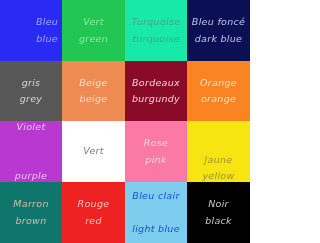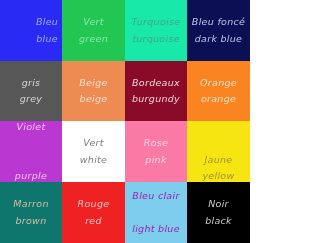--- a/index.html
+++ b/index.html
@@ -73,39 +73,38 @@
     <div class="swatch" style="background-color: rgb(250, 132, 33); color: rgb(253, 227, 198);">
       <div class="name-fr">Orange</div>
       <div class="name-en">orange</div>
     </div>
     <div class="swatch" style="background-color: rgb(184, 56, 209); color: rgb(237, 196, 243); justify-content: space-between;">
       <div class="name-fr">Violet</div>
       <div class="name-en">purple</div>
     </div>
     <div class="swatch" style="background-color: rgb(255, 255, 255); color: rgb(126, 126, 126);">
       <div class="name-fr">Vert</div>
-      <div class="name-en">white</div>
     </div>
     <div class="swatch" style="background-color: rgb(250, 122, 165); color: rgb(253, 212, 225);">
       <div class="name-fr">Rose</div>
       <div class="name-en">pink</div>
     </div>
     <div class="swatch" style="background-color: rgb(247, 229, 18); color: rgb(156, 147, 48); justify-content: flex-end;">
       <div class="name-fr">Jaune</div>
       <div class="name-en">yellow</div>
     </div>
     <div class="swatch" style="background-color: #0f766e; color: rgb(217, 187, 163);">
       <div class="name-fr">Marron</div>
       <div class="name-en">brown</div>
     </div>
     <div class="swatch" style="background-color: rgb(238, 34, 34); color: rgb(248, 195, 195);">
       <div class="name-fr">Rouge</div>
       <div class="name-en">red</div>
     </div>
-    <div class="swatch" style="background-color: rgb(125, 205, 239); color: #a21caf; gap: 16px;">
+    <div class="swatch" style="background-color: rgb(125, 205, 239); color: #1d4ed8; gap: 16px;">
       <div class="name-fr">Bleu clair</div>
       <div class="name-en">light blue</div>
     </div>
     <div class="swatch" style="background-color: rgb(0, 0, 0); color: rgb(201, 201, 201);">
       <div class="name-fr">Noir</div>
       <div class="name-en">black</div>
     </div>
   </div>
 
 </body></html>

